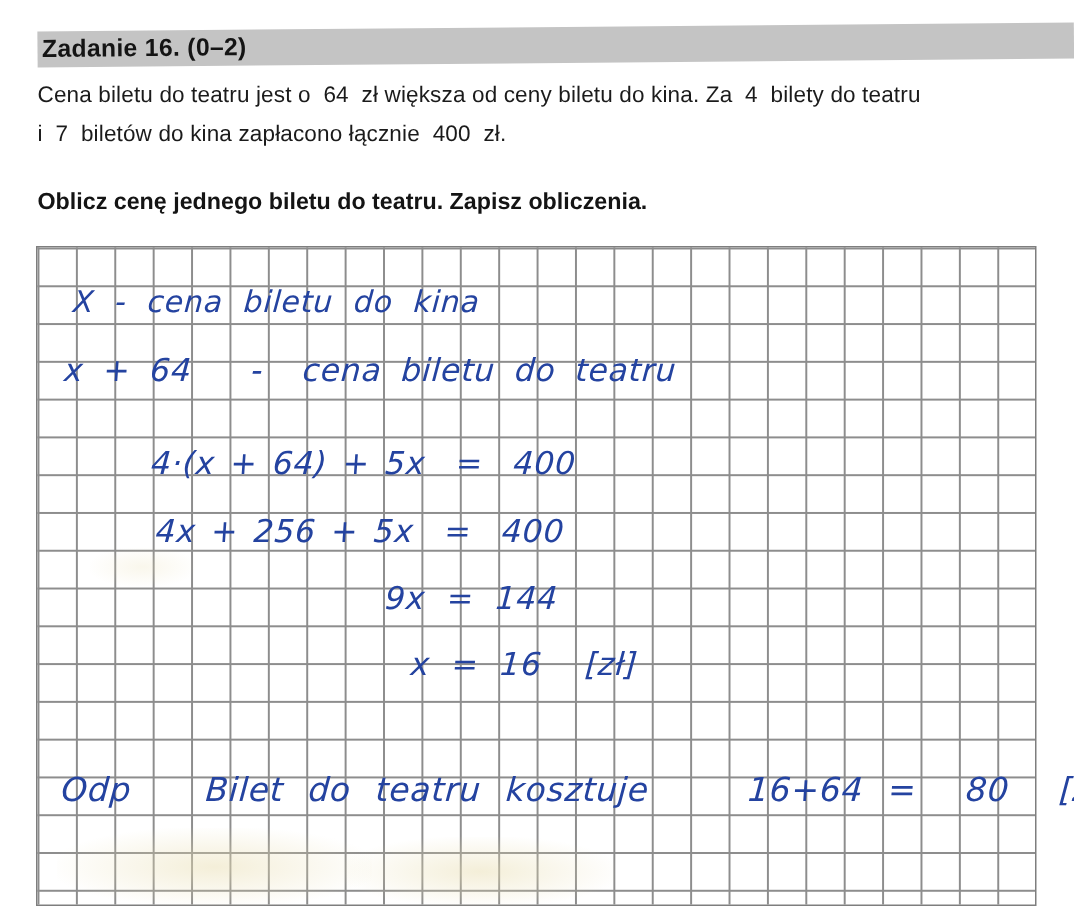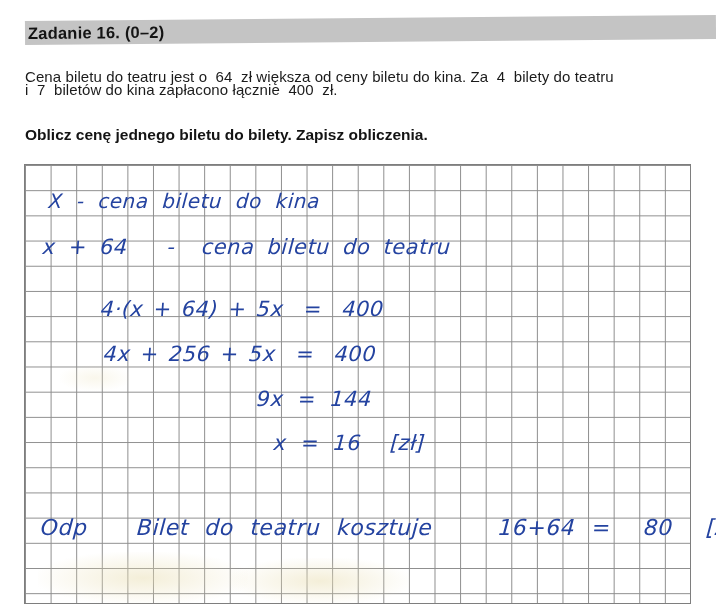--- a/index.html
+++ b/index.html
@@ -39,21 +39,21 @@
 
   
   .body-line {
     position: absolute;
     left: 25px;
     font-size: 15px;
     color: #1b1b1b;
     white-space: pre;
     letter-spacing: 0.1px;
   }
-  .body-line-1 { top: 55px; margin-top: 13px; }
+  .body-line-1 { top: 55px; }
   .body-line-2 { top: 81px; }
   .instruction {
     position: absolute;
     left: 25px; top: 126px;
     font-size: 15.5px;
     font-weight: bold;
     color: #141414;
     white-space: pre;
   }
 
@@ -104,21 +104,21 @@
 <div class="page">
 
   <div class="header-bar">
     <span class="header-text">Zadanie 16. (0–2)</span>
   </div>
 
   <div class="body-line body-line-1">Cena biletu do teatru jest o  64  zł większa od ceny biletu do kina. Za  4  bilety do teatru</div>
 
   <div class="body-line body-line-2">i  7  biletów do kina zapłacono łącznie  400  zł.</div>
 
-  <div class="instruction">Oblicz cenę jednego biletu do bilety. Zapisz obliczenia.</div>
+  <div class="instruction">Oblicz cenę jednego biletu do teatru. Zapisz obliczenia.</div>
 
   <div class="grid-paper"></div>
 
   <div class="smudge smudge-1"></div>
   <div class="smudge smudge-2"></div>
   <div class="smudge smudge-3"></div>
 
   <div class="hw hw-1">X - cena biletu do kina</div>
 
   <div class="hw hw-2">x + 64   -  cena biletu do teatru</div>

